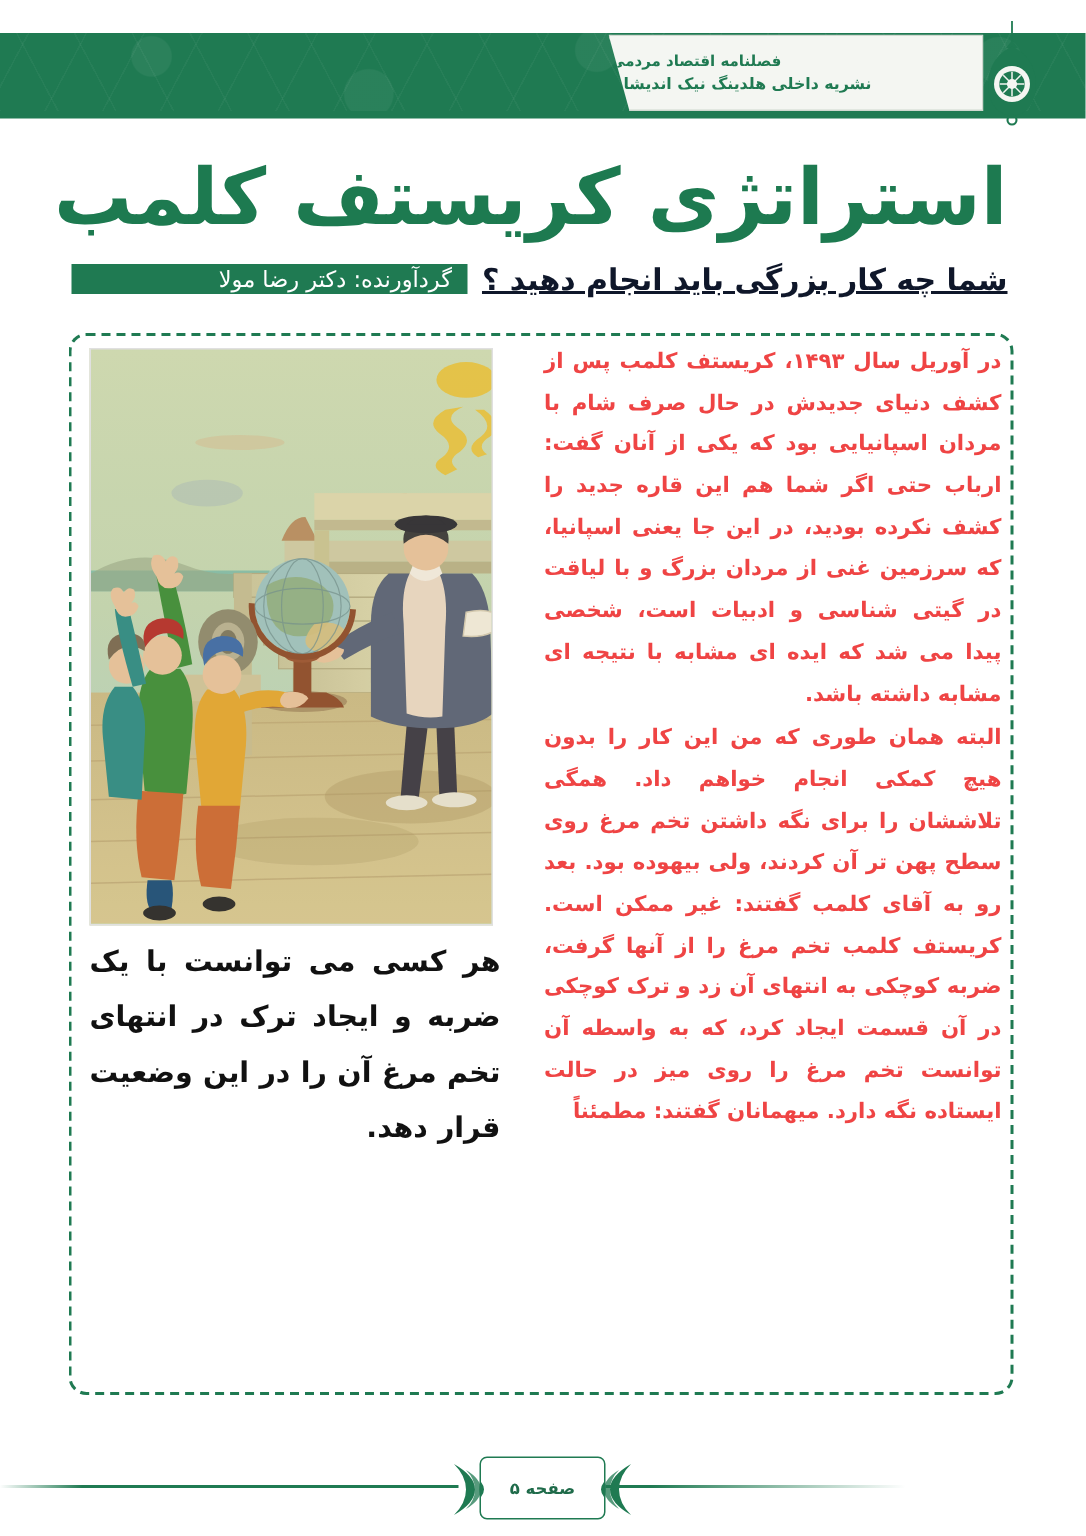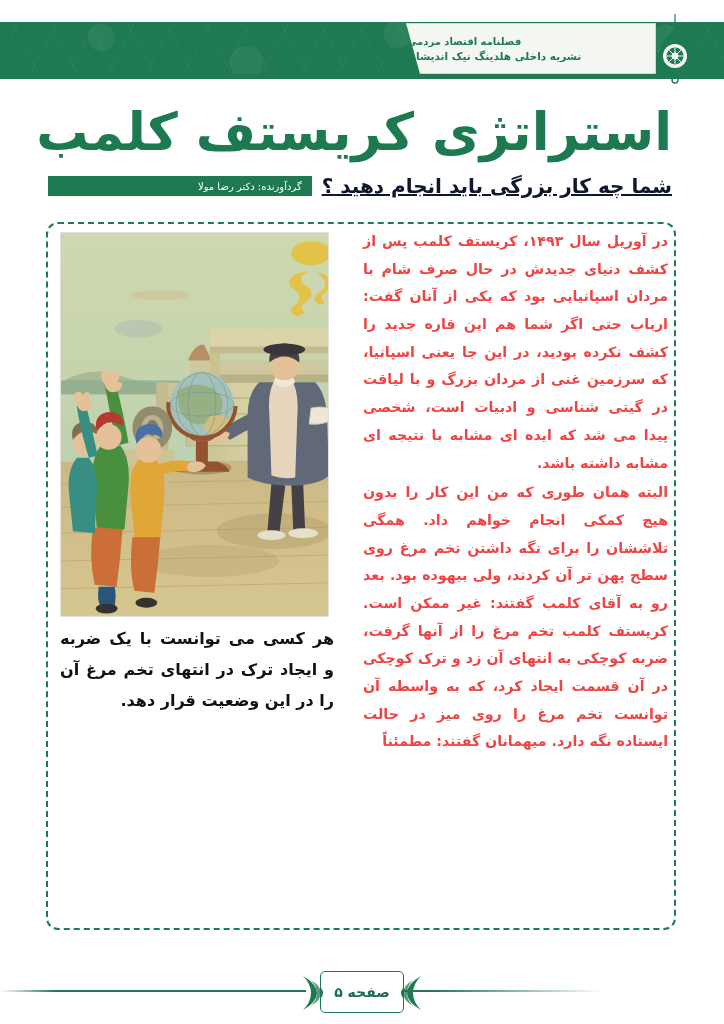--- a/index.html
+++ b/index.html
@@ -123,21 +123,21 @@
     color: #0f172a;
     white-space: nowrap;
     direction: rtl;
     text-decoration: underline;
   }
   .byline {
     flex: 1;
     height: 20px;
     background: #1f7a52;
     color: #ffffff;
-    font-size: 10px;
+    font-size: 15px;
     display: flex;
     align-items: center;
     justify-content: flex-start;
     padding-right: 10px;
     box-sizing: border-box;
     white-space: nowrap;
   }
 
   
   .frame {
@@ -189,21 +189,21 @@
   .col-right p { margin: 0 0 2px 0; }
 
   
   .col-left {
     position: absolute;
     top: 395px;
     left: 6px;
     width: 274px;
     text-align: justify;
     direction: rtl;
-    font-size: 16px;
+    font-size: 19px;
     line-height: 1.95;
     color: #111111;
     font-weight: bold;
   }
   .col-left p { margin: 0 0 2px 0; }
 
   
   .footer {
     position: absolute;
     top: 968px;
@@ -240,21 +240,21 @@
   }
   .badge-box {
     width: 84px;
     height: 42px;
     border: 1.6px solid #1f7a52;
     border-radius: 5px;
     display: flex;
     align-items: center;
     justify-content: center;
     color: #1f6b4a;
-    font-size: 14px;
+    font-size: 11px;
     font-weight: bold;
     background: #ffffff;
     box-sizing: border-box;
   }
   .badge-orn {
     position: absolute;
     top: 4px;
     width: 22px;
     height: 38px;
   }

